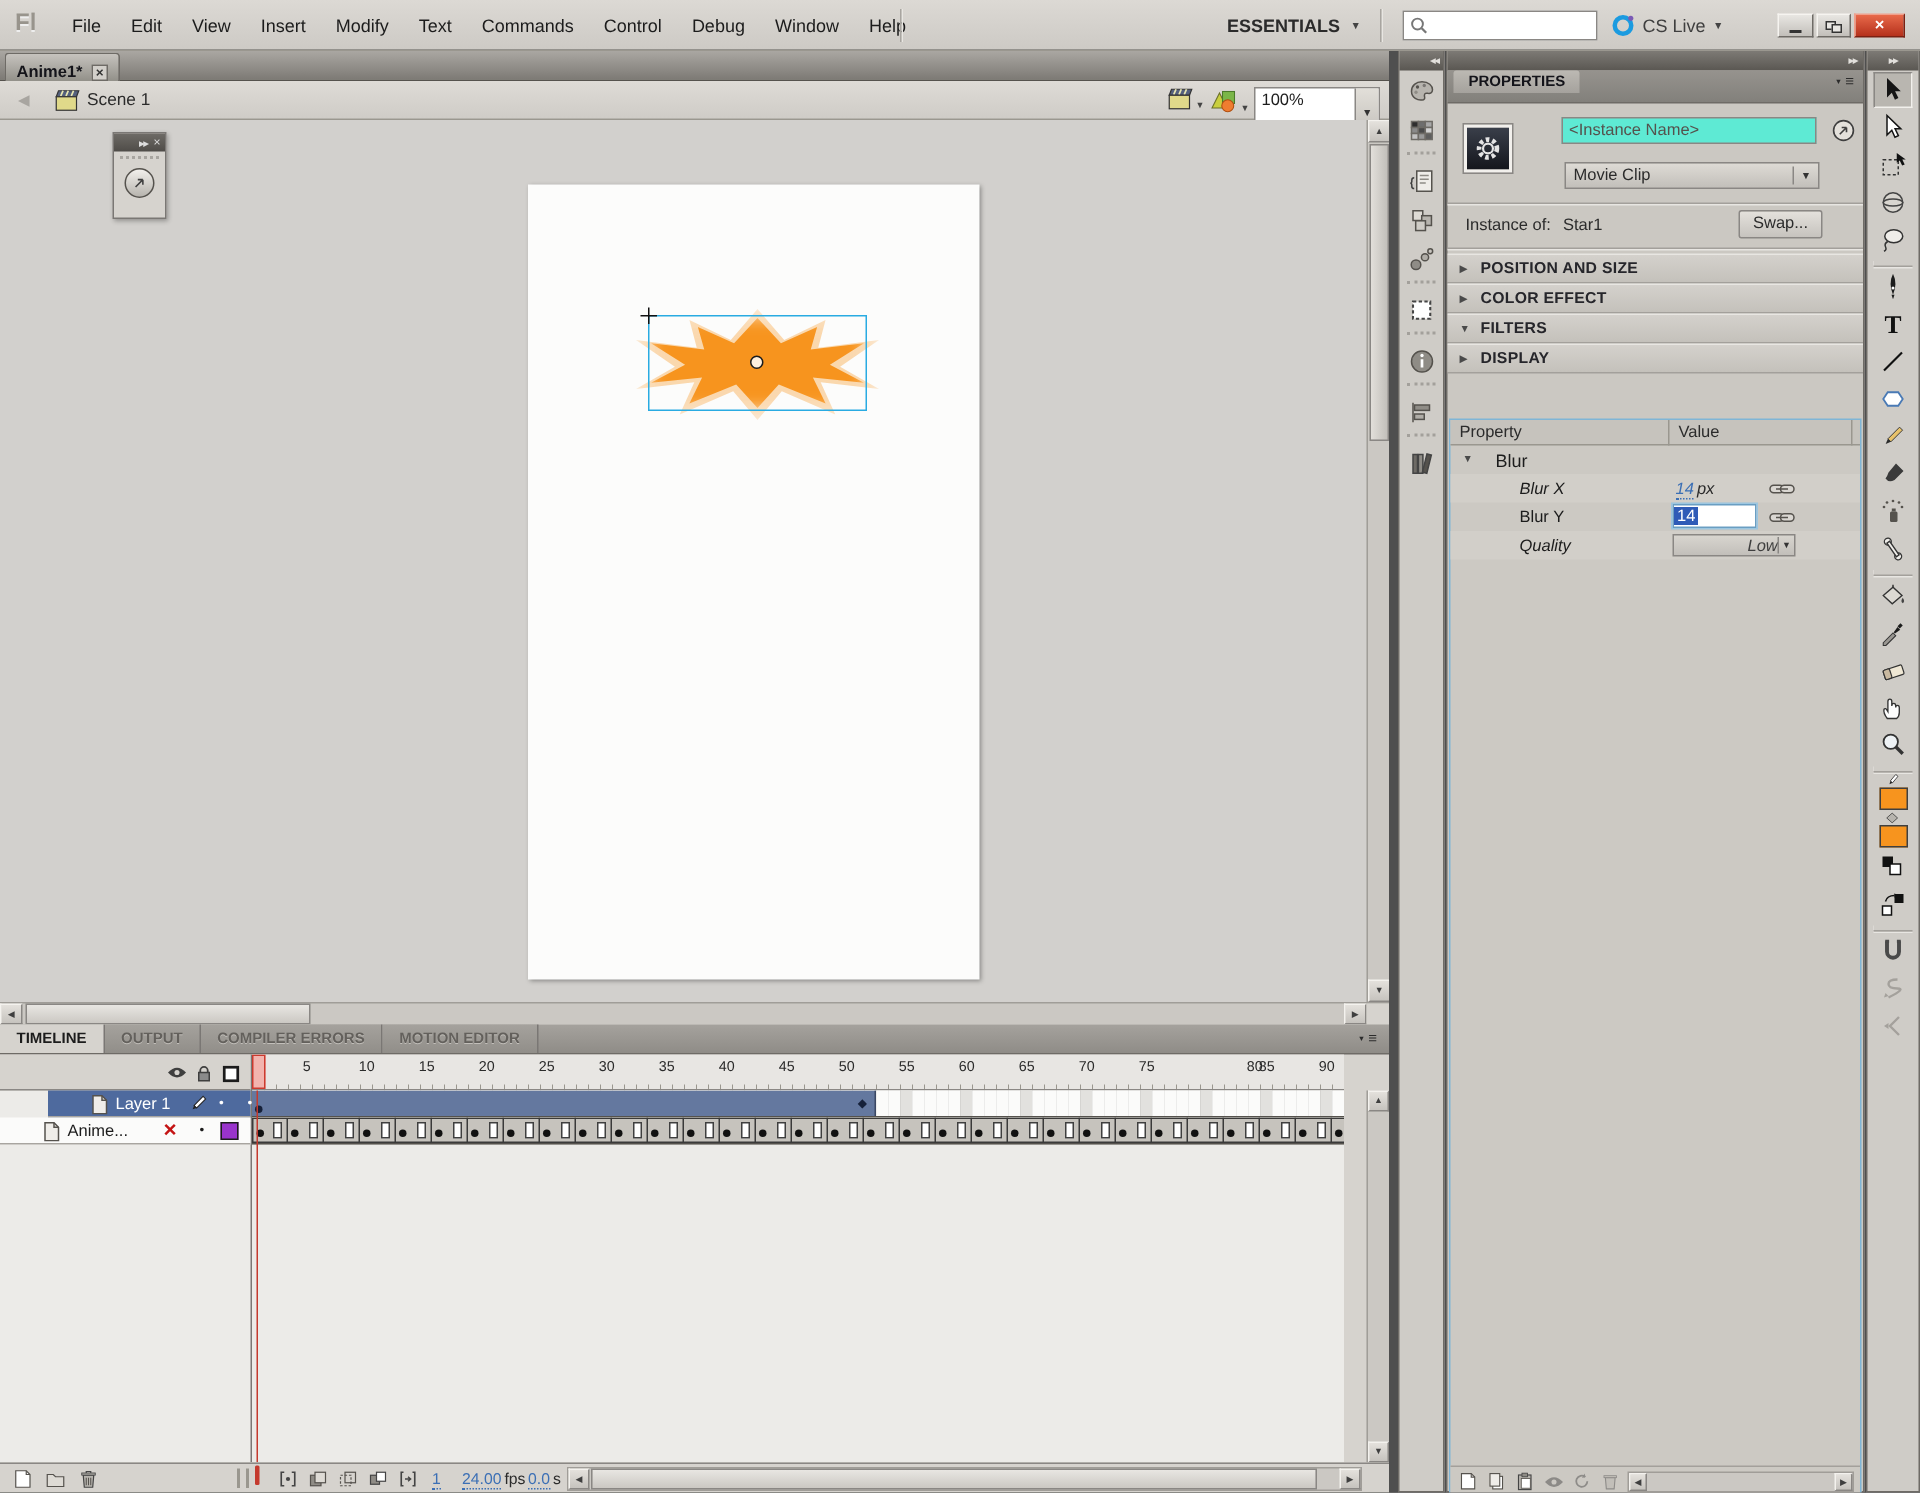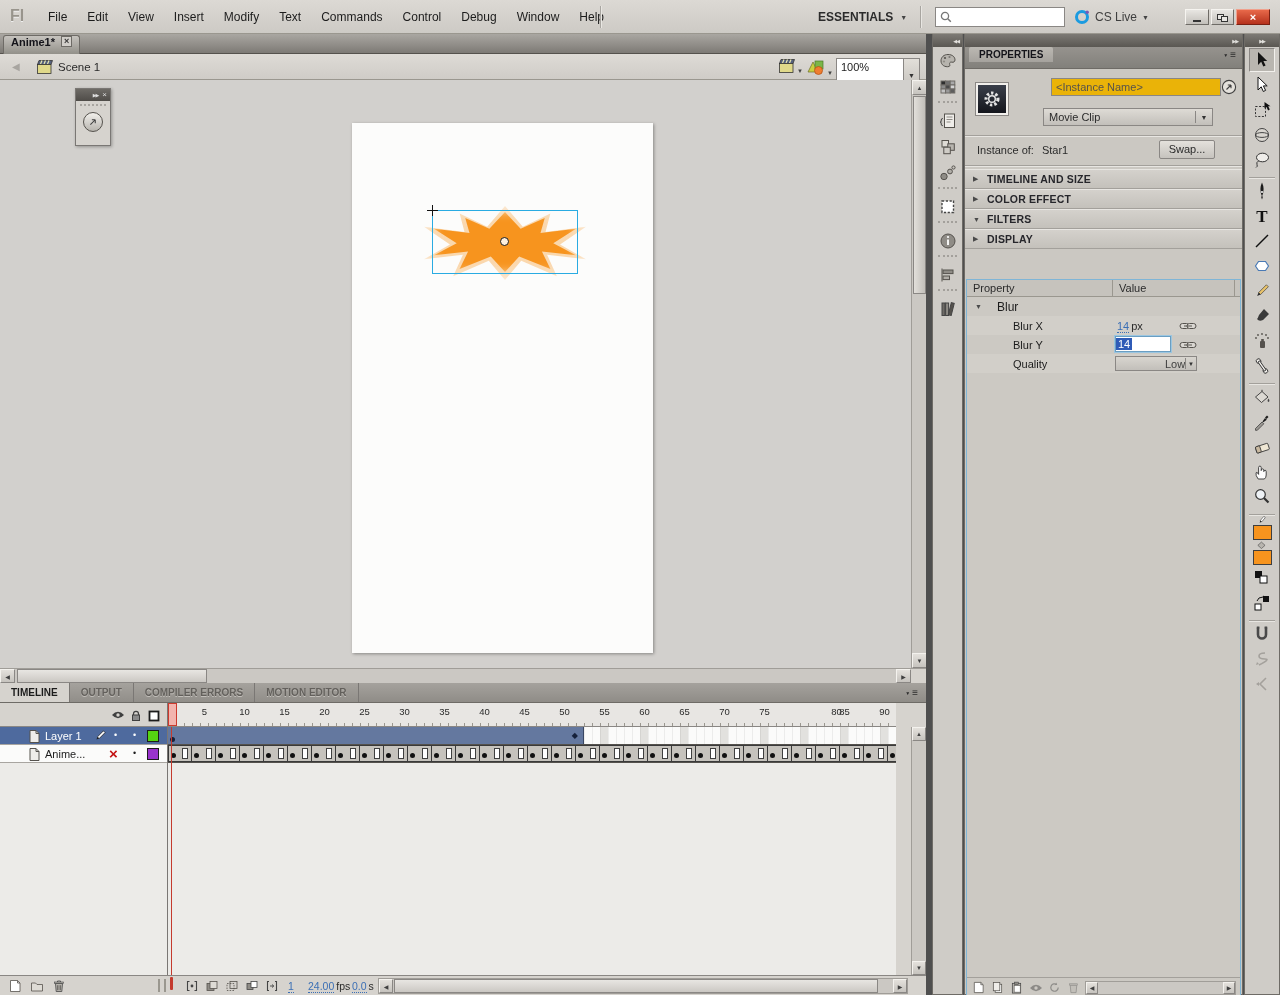--- a/index.html
+++ b/index.html
@@ -21,21 +21,21 @@
   .winbtns{position:absolute;right:10px;top:9px;display:flex;gap:2px;}
   .wb{height:16px;display:flex;align-items:center;justify-content:center;border:1px solid;border-color:#f6f4f0 #6e6b66 #6e6b66 #f6f4f0;background:linear-gradient(#e8e6e2,#c2bfba);font-size:9px;color:#333;}
   .wb.min{width:24px;}.wb.res{width:23px;}
   .wb.close{width:34px;background:linear-gradient(#e8694a,#b5311c);color:#fff;font-weight:bold;font-size:11px;border-color:#f0a08c #7a2012 #7a2012 #f0a08c;}
   .wb .bar{width:8px;height:2px;background:#333;margin-top:7px;}
   .wb .sq{width:7px;height:6px;border:1px solid #333;background:#e8e6e2;}
   .wb .sq+.sq{margin-left:-3px;margin-top:3px;}
   
   .col-left{position:absolute;left:0;top:34px;width:926px;height:961px;background:#d6d3ce;}
   .doc-tabbar{position:relative;height:20px;background:linear-gradient(#aaa7a2,#7d7a75);border-bottom:1px solid #55524d;}
-  .doc-tab{position:absolute;left:3px;top:1px;height:19px;display:flex;align-items:flex-start;gap:6px;padding:0 7px;background:linear-gradient(#c6c3be,#929089);border:1px solid #6e6b66;border-bottom:none;border-radius:3px 3px 0 0;font-weight:bold;color:#14141a;}
+  .doc-tab{position:absolute;left:3px;top:1px;height:19px;display:flex;align-items:flex-end;gap:6px;padding:0 7px;background:linear-gradient(#c6c3be,#929089);border:1px solid #6e6b66;border-bottom:none;border-radius:3px 3px 0 0;font-weight:bold;color:#14141a;}
   .tab-close{width:11px;height:11px;background:#d2cfca;border:1px solid #6e6b66;font-size:9px;line-height:9px;text-align:center;color:#333;}
   .edit-bar{position:relative;height:26px;background:linear-gradient(#dedbd6,#cfccc7);border-bottom:1px solid #9a978f;}
   .back-ic{position:absolute;left:12px;top:7px;font-size:10px;color:#a8a5a0;}
   .scene-ic{position:absolute;left:36px;top:5px;}
   .scene-lab{position:absolute;left:58px;top:7px;font-size:11.5px;color:#2b2b2b;}
   .eb-ic{position:absolute;top:4px;display:flex;align-items:flex-end;}
   .eb-ic .dd{font-size:6px;margin-left:1px;}
   .zoom-select{position:absolute;left:836px;top:4px;width:84px;height:34px;background:#fff;border:1px solid #8a8784;display:flex;}
   .zoom-select .zval{flex:1;padding:2px 4px;font-size:11px;}
   .zoom-select .zbtn{width:16px;background:linear-gradient(#e2dfd9,#c2bfba);border-left:1px solid #8a8784;display:flex;align-items:center;justify-content:center;font-size:7px;color:#333;}
@@ -73,21 +73,21 @@
   .tl-tab{padding:0 11px;line-height:19px;font-size:10px;font-weight:bold;color:#63605c;text-shadow:0 1px 0 #c2bfba;border-right:1px solid #7a7774;background:linear-gradient(#a5a29d,#918e89);}
   .tl-tab.active{background:#d6d3ce;color:#1c1c1c;text-shadow:none;}
   .pmenu{display:inline-flex;align-items:center;gap:2px;color:#2b2b2b;}
   .pmenu .t{font-size:5px;}.pmenu .l{font-size:10px;font-weight:bold;}
   .tl-pmenu{position:absolute;right:8px;top:4px;}
   .tl-body{position:relative;height:272px;overflow:hidden;}
   .tl-left{position:absolute;left:0;top:0;width:168px;height:272px;border-right:1px solid #7a7774;background:#ecebe8;}
   .tl-lhead{position:relative;height:24px;background:#d6d3ce;border-bottom:1px solid #8a8784;}
   .tl-lhead .ic{position:absolute;top:7px;}
   .lrow{position:relative;height:18px;background:#fbfbfa;border-bottom:1px solid #a8a5a0;}
-  .lrow.sel{background:#4e6a9e;color:#fff;}
+  .lrow.sel{background:#4e6a9e;color:#fff;margin-left:32px;}
   .lrow .licon{position:absolute;left:27px;top:2px;}
   .lrow .lname{position:absolute;left:45px;top:3px;font-size:11px;}
   .lrow .pn{position:absolute;left:93px;top:2px;}
   .lrow .hidx{position:absolute;left:109px;top:0px;color:#c41414;font-size:15px;font-weight:bold;line-height:17px;}
   .lrow .b1{position:absolute;left:114px;top:3px;font-size:9px;}
   .lrow .b2{position:absolute;left:133px;top:3px;font-size:9px;}
   .lrow .csw{position:absolute;left:147px;top:3px;width:12px;height:12px;border:1px solid #1c1c1c;}
   .tl-frames{position:absolute;left:168px;top:0;width:728px;height:272px;background:#ecebe8;}
   .ruler{position:relative;height:24px;background:#e8e6e3;border-bottom:1px solid #8a8784;background-image:repeating-linear-gradient(90deg,#9a978f 0 1px,transparent 1px 8px);background-size:100% 4px;background-position:0 20px;background-repeat:no-repeat;}
   .rlab{position:absolute;top:3px;width:21px;text-align:center;font-size:9.5px;color:#2b2b2b;}
@@ -123,40 +123,40 @@
   .gripper{height:6px;margin:2px 5px 1px;border-top:2px dotted #a3a09b;}
   .dock-item{width:24px;height:24px;margin:2px auto;display:flex;align-items:center;justify-content:center;}
   
   .props-col{position:absolute;left:964px;top:34px;width:279px;height:961px;background:#cbc8c2;border:1px solid #6e6b66;border-top:none;}
   .p-head{height:13px;background:linear-gradient(#7d7a75,#5a5752);display:flex;align-items:center;justify-content:flex-end;padding:0 4px;color:#e2e0dc;font-size:5px;letter-spacing:-1px;}
   .p-tabrow{position:relative;height:22px;background:linear-gradient(#96938e,#82807b);border-bottom:1px solid #6e6b66;}
   .p-tab{position:absolute;left:4px;top:0;height:15px;line-height:15px;padding:0 10px;background:linear-gradient(#bcb9b3,#a5a29d);font-size:10px;font-weight:bold;color:#14141a;border-radius:2px 2px 0 0;}
   .p-pmenu{position:absolute;right:6px;top:2px;}
   .p-body{position:relative;height:932px;}
   .mc-thumb{position:absolute;left:11px;top:14px;width:32px;height:32px;background:linear-gradient(#3a3f4a,#14161c);border:2px solid #f2f0ec;outline:1px solid #8a8784;display:flex;align-items:center;justify-content:center;}
-  .inst-input{position:absolute;left:86px;top:9px;width:170px;height:18px;background:#eab308;border:1px solid #8a8784;}
+  .inst-input{position:absolute;left:76px;top:9px;width:170px;height:18px;background:#5eead4;border:1px solid #8a8784;}
   .inst-input input{width:100%;height:100%;border:none;outline:none;padding:0 4px;font-size:11px;color:#55524d;font-family:"Liberation Sans",sans-serif;background:transparent;}
   .circ-arrow{position:absolute;left:256px;top:10px;}
   .behavior-dd{position:absolute;left:78px;top:39px;width:170px;height:18px;background:linear-gradient(#dedbd5,#c2bfba);border:1px solid #8a8784;display:flex;align-items:center;}
   .behavior-dd .lab{flex:1;padding:0 5px;color:#2b2b2b;}
   .behavior-dd .sep{width:1px;height:12px;background:#8a8784;}
   .behavior-dd .ar{width:16px;text-align:center;font-size:7px;color:#333;}
   .ruleline{position:absolute;left:0;width:100%;height:2px;border-top:1px solid #a3a09b;border-bottom:1px solid #e8e6e2;}
   .inst-of{position:absolute;left:12px;top:75px;font-size:11px;color:#2b2b2b;}
   .swap-btn{position:absolute;left:194px;top:71px;width:56px;height:19px;background:linear-gradient(#e4e1dc,#c6c3be);border:1px solid #8a8784;border-radius:2px;text-align:center;line-height:17px;font-size:11px;color:#2b2b2b;}
   .sections{position:absolute;left:0;top:100px;width:100%;}
   .section{height:20px;background:linear-gradient(#d4d1cc,#c4c1bb);border-top:1px solid #e8e6e2;border-bottom:1px solid #a3a09b;display:flex;align-items:center;gap:6px;padding-left:8px;}
   .section .tri{font-size:7px;color:#4a4a4a;width:8px;}
   .section .slab{font-size:10.5px;font-weight:bold;color:#26262b;letter-spacing:.2px;}
   .filters-area{position:absolute;left:1px;top:210px;width:275px;height:719px;border:1px solid #7fb5d6;background:#ccc9c3;}
   .fhead{height:17px;border-bottom:1px solid #9a978f;background:#c6c3bd;display:flex;align-items:center;}
   .fhead .c1{width:146px;padding-left:6px;color:#2b2b2b;border-right:1px solid #9a978f;height:17px;line-height:17px;}
   .fhead .c2{width:122px;padding-left:6px;color:#2b2b2b;border-right:1px solid #9a978f;height:17px;line-height:17px;}
   .frow-p{position:relative;height:19px;display:flex;align-items:center;}
-  .frow-p.alt{background:#d2cfc9;}
+  .frow-p.alt{background:#d2cfc9;font-style:italic;}
   .frow-p .tri{position:absolute;left:8px;font-size:7px;color:#4a4a4a;}
   .frow-p .glab{position:absolute;left:30px;font-size:12px;color:#1c1c1c;}
   .frow-p .plab{position:absolute;left:46px;font-size:11px;color:#1c1c1c;}
   .frow-p .val{position:absolute;left:150px;font-size:11px;}
   .link-ic{position:absolute;left:212px;top:5px;}
   .blury-input{position:absolute;left:148px;top:1px;width:56px;height:16px;background:#fff;border:1px solid #6a9ec2;box-shadow:0 0 0 1px #9cc6e0;display:flex;align-items:center;}
   .blury-input .selval{background:#2f5bb7;color:#fff;padding:0 2px;font-size:11px;}
   .qual-dd{position:absolute;left:148px;top:2px;width:82px;height:15px;background:linear-gradient(#d8d5cf,#c2bfba);border:1px solid #8a8784;display:flex;align-items:center;padding-left:44px;}
   .qual-dd .lab{flex:1;padding-left:5px;font-size:11px;color:#3f3f3f;}
   .qual-dd .sep{width:1px;height:11px;background:#8a8784;}
@@ -723,21 +723,21 @@
       <div class="ruleline" style="top:66px"></div>
       <div class="inst-of">
         <span>Instance of:</span>
         <span style="margin-left:5px">Star1</span>
       </div>
       <div class="swap-btn">Swap...</div>
       <div class="ruleline" style="top:96px"></div>
       <div class="sections">
           <div class="section">
             <span class="tri">▶</span>
-            <span class="slab">TIMELINE AND SIZE</span>
+            <span class="slab">POSITION AND SIZE</span>
           </div>
           <div class="section">
             <span class="tri">▶</span>
             <span class="slab">COLOR EFFECT</span>
           </div>
           <div class="section">
             <span class="tri">▼</span>
             <span class="slab">FILTERS</span>
           </div>
           <div class="section">

